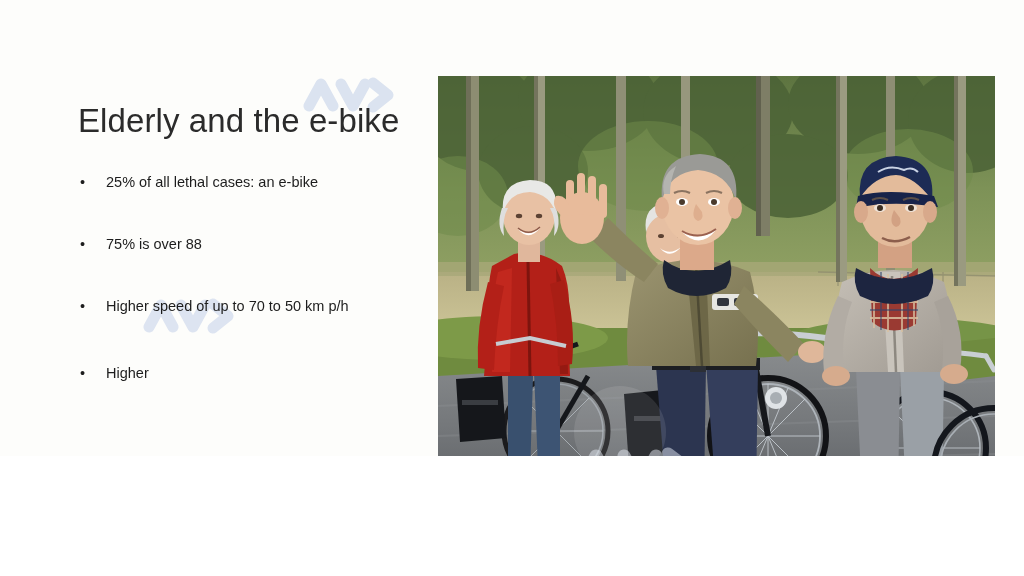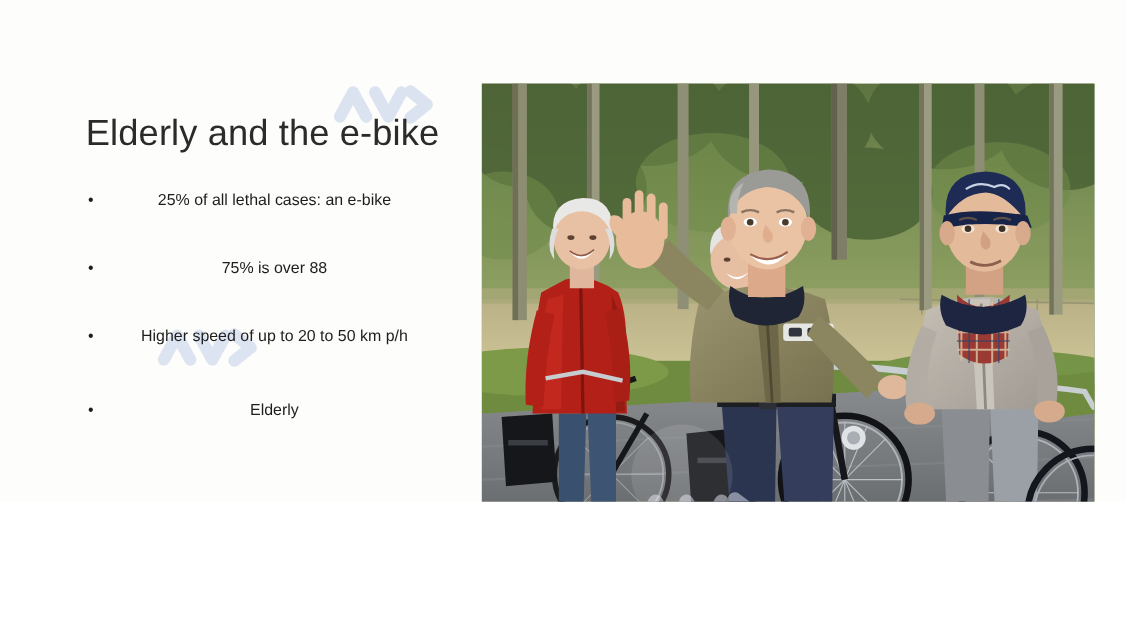--- a/index.html
+++ b/index.html
@@ -62,21 +62,21 @@
     line-height: 20px;
   }
   .bullet .dot {
     position: absolute;
     left: 2px;
     top: 0px;
     font-size: 14.5px;
     line-height: 20px;
     color: #1d1d1d;
   }
-  .bullet-text { display: block; text-align: center; }
+  .bullet-text { display: block; }
 
   .b0 { margin-top: 0px; }
   .b1 { margin-top: 42px; }
   .b2 { margin-top: 42px; }
   .b3 { margin-top: 47px; }
 
   
   .photo {
     position: absolute;
     left: 438px;
@@ -150,25 +150,25 @@
     <div class="bullet b0">
       <span class="dot">•</span>
       <span class="bullet-text">25% of all lethal cases: an e-bike</span>
     </div>
     <div class="bullet b1">
       <span class="dot">•</span>
       <span class="bullet-text">75% is over 88</span>
     </div>
     <div class="bullet b2">
       <span class="dot">•</span>
-      <span class="bullet-text">Higher speed of up to 20 to 50 km p/h</span>
+      <span class="bullet-text">Higher speed of up to 70 to 50 km p/h</span>
     </div>
     <div class="bullet b3">
       <span class="dot">•</span>
-      <span class="bullet-text">Elderly</span>
+      <span class="bullet-text">Higher</span>
     </div>
   </div>
 
   <div class="photo">
     <svg width="557" height="421" viewBox="0 0 557 421" aria-hidden="true">
       <defs>
         <linearGradient id="treebg" x1="0" y1="0" x2="0" y2="1">
           <stop offset="0%" stop-color="#5d7440"></stop>
           <stop offset="45%" stop-color="#7d9257"></stop>
           <stop offset="100%" stop-color="#9aa86a"></stop>

